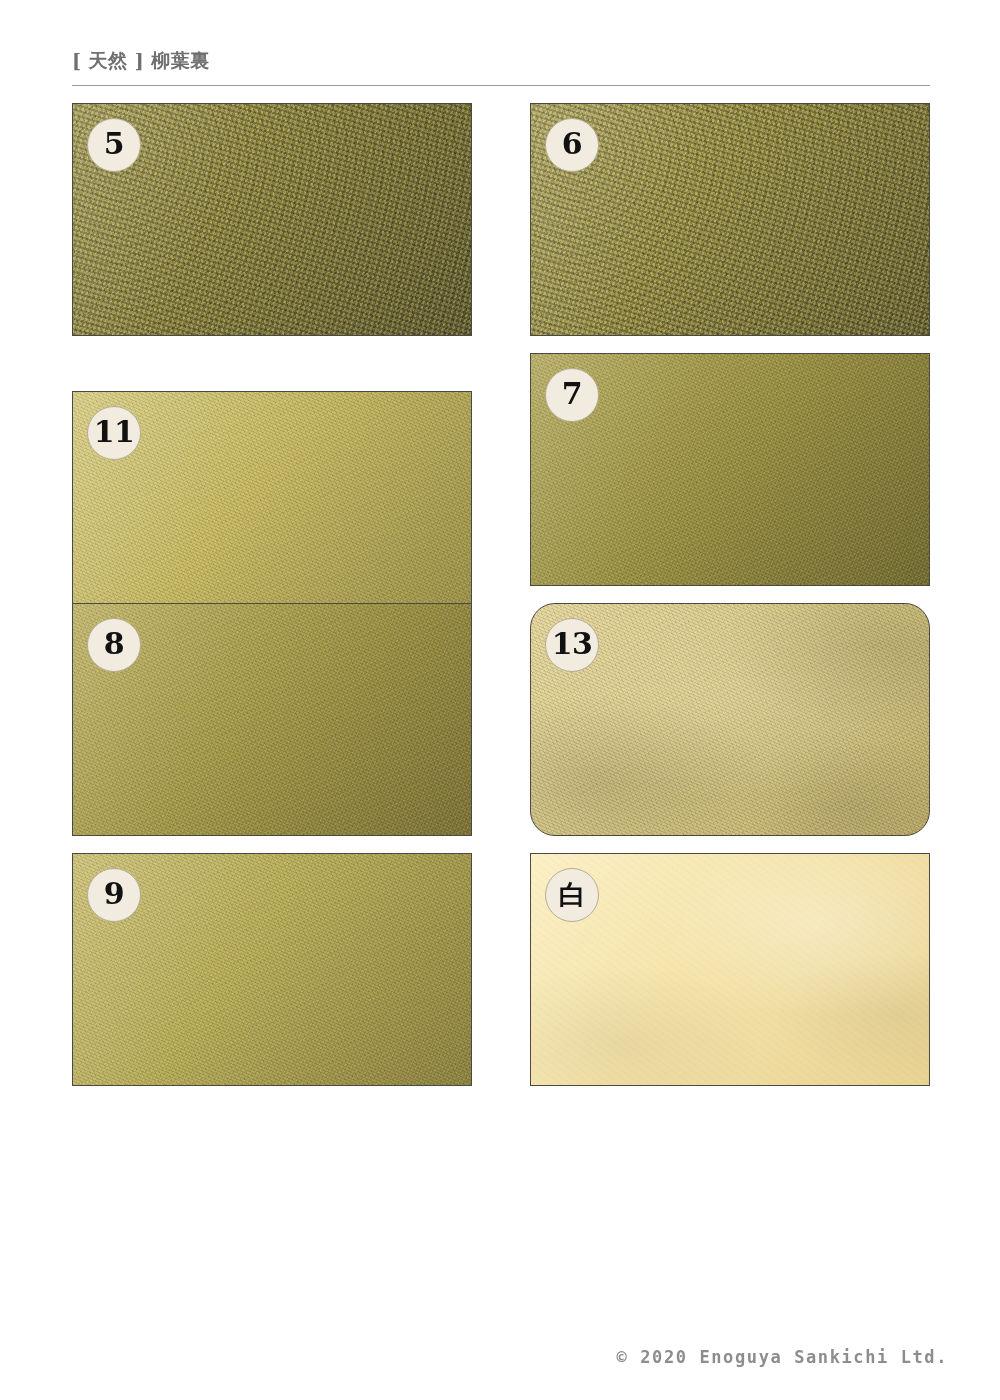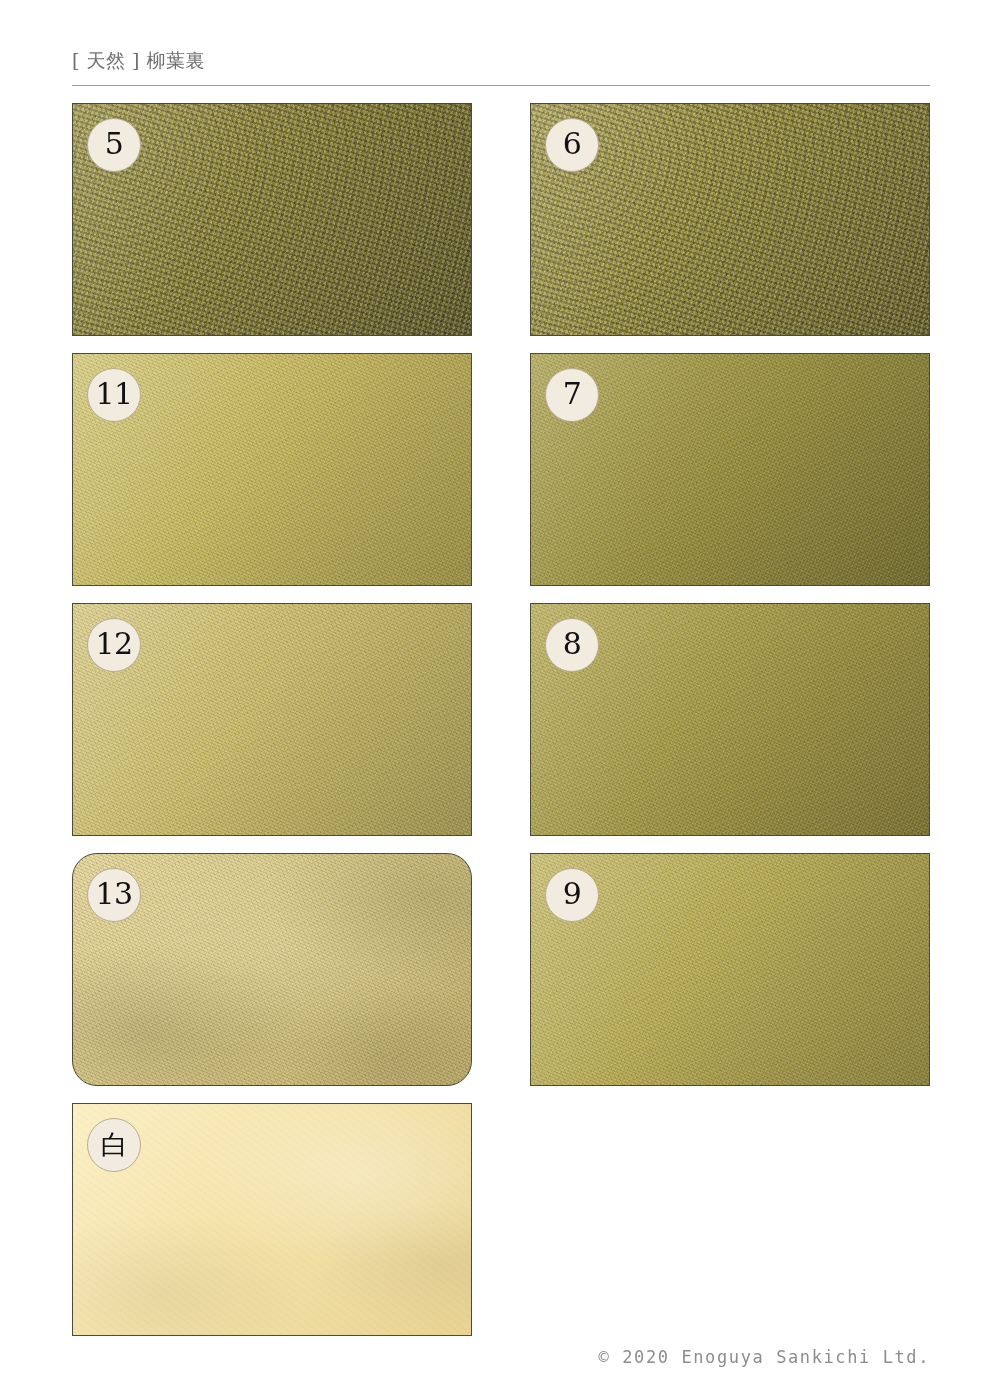--- a/index.html
+++ b/index.html
@@ -14,20 +14,21 @@
     font-family: "Liberation Serif", "DejaVu Serif", serif;
     -webkit-font-smoothing: antialiased;
     overflow: hidden;
   }
 
   .page {
     position: relative;
     width: 1000px;
     height: 1400px;
     box-sizing: border-box;
+    font-weight: bold;
   }
 
   
   .header {
     position: absolute;
     left: 72px;
     top: 48px;
     width: 858px;
     height: 40px;
   }
@@ -142,21 +143,21 @@
     padding-bottom: 2px;
   }
   .badge-label.cjk {
     font-size: 27px;
     padding-bottom: 1px;
   }
 
   
   .footer {
     position: absolute;
-    left: 72px;
+    left: 90px;
     top: 1346px;
     width: 858px;
     text-align: right;
   }
   .footer-text {
     font-family: "DejaVu Sans Mono", "Liberation Mono", monospace;
     font-size: 17px;
     line-height: 22px;
     color: #8d8d8d;
     letter-spacing: 1.6px;
@@ -180,39 +181,32 @@
           <span class="badge-label" style="color: rgb(17, 17, 17);">5</span>
         </div>
       </div>
       <div class="swatch" style="border-color: rgb(74, 74, 66); background-color: rgb(149, 140, 56); background-image: linear-gradient(135deg, rgb(173, 162, 75) 0%, rgb(149, 140, 56) 46%, rgb(116, 108, 44) 100%);">
         <div class="tex tex-coarse"></div>
         <div class="tex tex-sheen"></div>
         <div class="badge" style="background: rgb(242, 236, 224); border-color: rgb(182, 173, 147);">
           <span class="badge-label" style="color: rgb(17, 17, 17);">6</span>
         </div>
       </div>
-      <div class="swatch" style="border-color: rgb(74, 74, 66); background-color: rgb(199, 185, 95); background-image: linear-gradient(135deg, rgb(214, 202, 121) 0%, rgb(199, 185, 95) 46%, rgb(168, 155, 74) 100%);">
+      <div class="swatch" style="border-color: rgb(74, 74, 66); background-color: rgb(199, 185, 95); background-image: linear-gradient(135deg, rgb(214, 202, 121) 0%, rgb(199, 185, 95) 46%, rgb(168, 155, 74) 100%); margin-top: 38px;">
         <div class="tex tex-grain"></div>
         <div class="tex tex-sheen"></div>
         <div class="badge" style="background: rgb(242, 236, 224); border-color: rgb(182, 173, 147);">
           <span class="badge-label" style="color: rgb(17, 17, 17);">11</span>
         </div>
       </div>
       <div class="swatch" style="border-color: rgb(74, 74, 66); background-color: rgb(155, 146, 64); background-image: linear-gradient(135deg, rgb(178, 168, 85) 0%, rgb(155, 146, 64) 46%, rgb(123, 115, 49) 100%);">
         <div class="tex tex-grain"></div>
         <div class="tex tex-sheen"></div>
         <div class="badge" style="background: rgb(242, 236, 224); border-color: rgb(182, 173, 147);">
           <span class="badge-label" style="color: rgb(17, 17, 17);">7</span>
-        </div>
-      </div>
-      <div class="swatch" style="border-color: rgb(74, 74, 66); background-color: rgb(204, 189, 107); background-image: linear-gradient(135deg, rgb(218, 204, 133) 0%, rgb(204, 189, 107) 46%, rgb(173, 159, 85) 100%);">
-        <div class="tex tex-grain"></div>
-        <div class="tex tex-sheen"></div>
-        <div class="badge" style="background: rgb(242, 236, 224); border-color: rgb(182, 173, 147);">
-          <span class="badge-label" style="color: rgb(17, 17, 17);">12</span>
         </div>
       </div>
       <div class="swatch" style="border-color: rgb(74, 74, 66); background-color: rgb(165, 154, 70); background-image: linear-gradient(135deg, rgb(188, 176, 92) 0%, rgb(165, 154, 70) 46%, rgb(133, 123, 54) 100%);">
         <div class="tex tex-grain"></div>
         <div class="tex tex-sheen"></div>
         <div class="badge" style="background: rgb(242, 236, 224); border-color: rgb(182, 173, 147);">
           <span class="badge-label" style="color: rgb(17, 17, 17);">8</span>
         </div>
       </div>
       <div class="swatch" style="border-color: rgb(74, 74, 66); background-color: rgb(216, 200, 130); background-image: linear-gradient(135deg, rgb(230, 216, 157) 0%, rgb(216, 200, 130) 46%, rgb(188, 171, 102) 100%); border-radius: 25px;">

